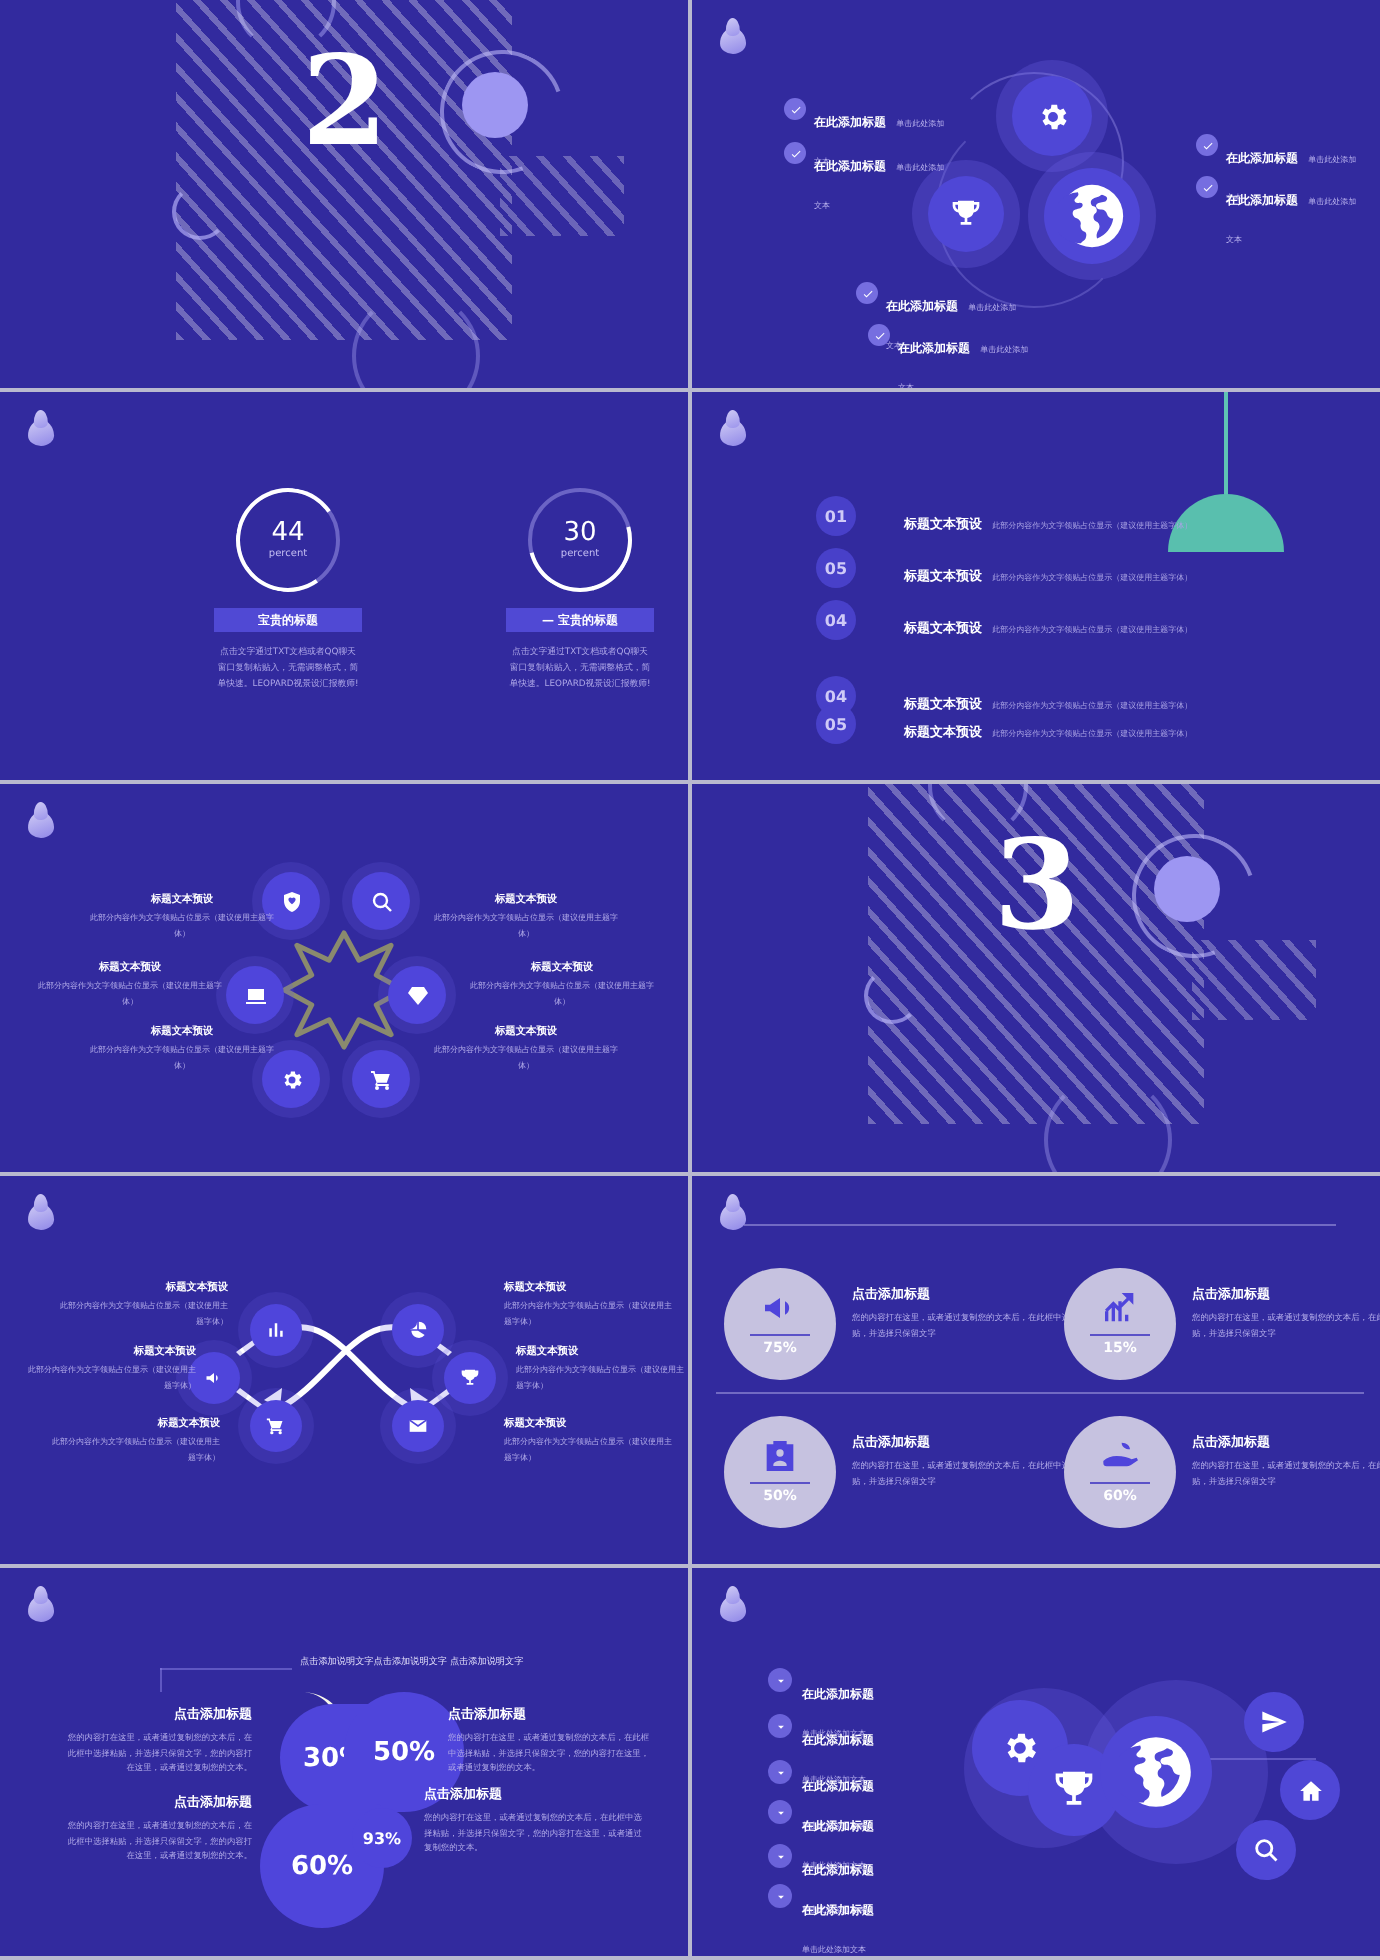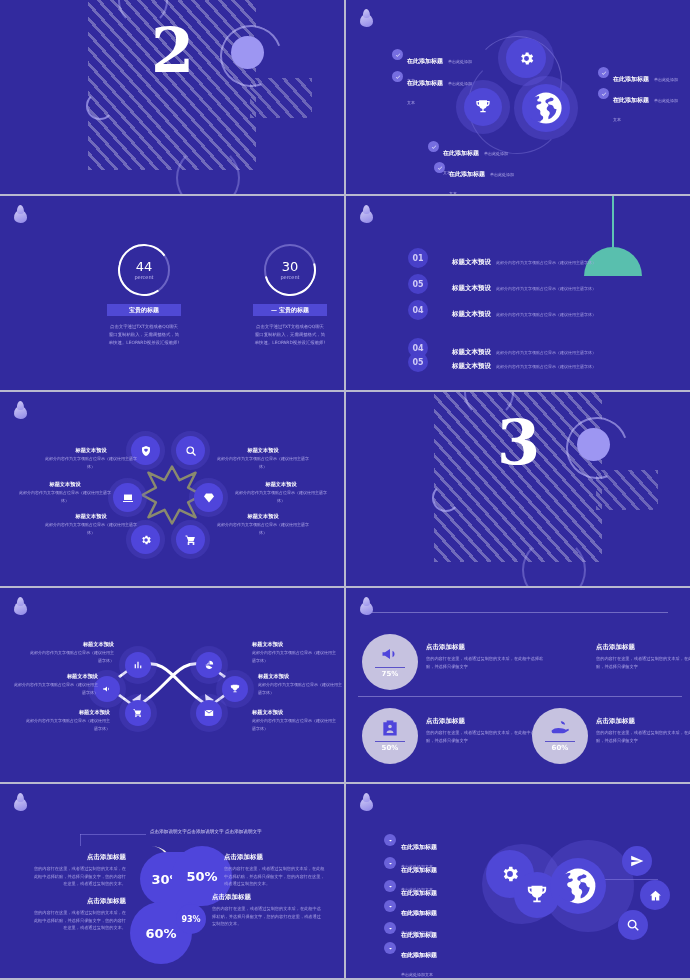--- a/index.html
+++ b/index.html
@@ -466,20 +466,29 @@
           </svg>
         </span>
       <span class="ln"></span>
       <span class="pc">75%</span>
     </div>
     <div class="txt" style="left:80px;top:54px;">
       <div class="a">点击添加标题</div>
       <div class="b">您的内容打在这里，或者通过复制您的文本后，在此框中选择粘贴，并选择只保留文字</div>
     </div>
 
+    <div class="gc" style="left:186px;top:46px;">
+      <span class="ic">
+        <svg width="20" height="20" viewBox="0 0 24 24" fill="#4f45db">
+            <path d="M3 20h2v-6H3zm4 0h2v-9H7zm4 0h2V8h-2zm4 0h2v-4h-2zM13 3l3 3-5 5-3-3-5 5 1.4 1.4L8 10.8l3 3 6.4-6.4L20 10V3z"></path>
+          </svg>
+        </span>
+      <span class="ln"></span>
+      <span class="pc">15%</span>
+    </div>
     <div class="txt" style="left:250px;top:54px;">
       <div class="a">点击添加标题</div>
       <div class="b">您的内容打在这里，或者通过复制您的文本后，在此框中选择粘贴，并选择只保留文字</div>
     </div>
 
     <div class="gc" style="left:16px;top:120px;">
       <span class="ic">
         <svg width="20" height="20" viewBox="0 0 24 24" fill="#4f45db">
             <path d="M20 5h-4V3H8v2H4v16h16zM12 8a2.2 2.2 0 110 4.4A2.2 2.2 0 0112 8zm4 10H8v-.8c0-1.6 2.7-2.4 4-2.4s4 .8 4 2.4z"></path>
           </svg>

